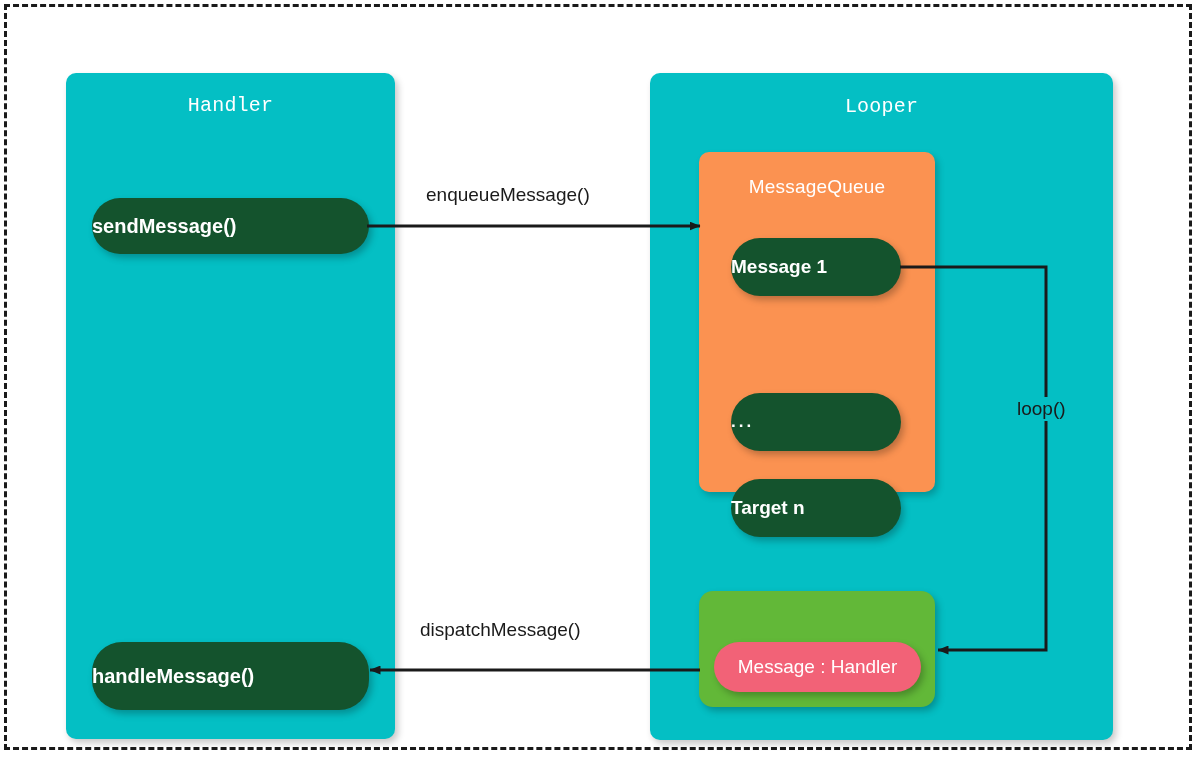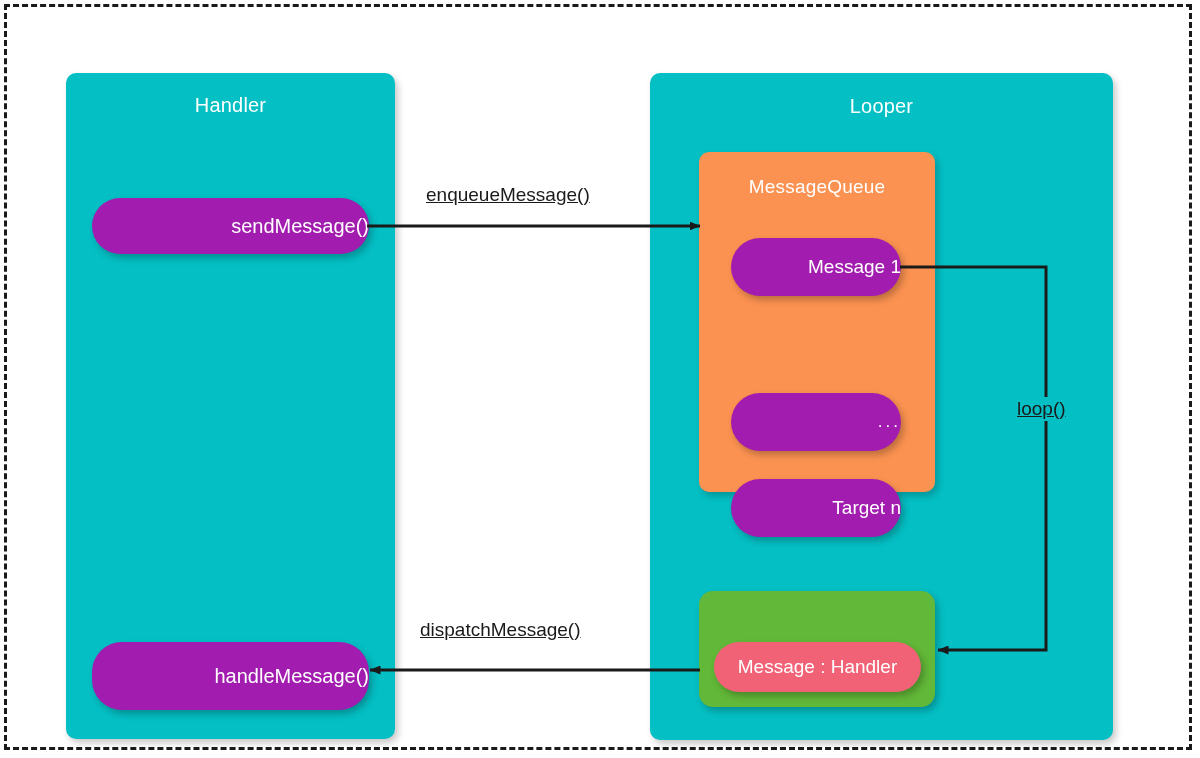--- a/index.html
+++ b/index.html
@@ -29,20 +29,21 @@
     pointer-events: none;
   }
 
   
   .panel {
     position: absolute;
     background: #04bfc4;
     border-radius: 10px;
     box-shadow: 3px 4px 7px rgba(0,0,0,0.22);
     box-sizing: border-box;
+    font-family: Liberation Mono, monospace;
   }
   .panel-title {
     position: absolute;
     left: 0;
     right: 0;
     text-align: center;
     color: #ffffff;
     font-size: 20px;
     letter-spacing: 0.2px;
     white-space: nowrap;
@@ -71,30 +72,31 @@
     top: 24px;
     text-align: center;
     color: #ffffff;
     font-size: 19px;
     white-space: nowrap;
   }
 
   
   .pill {
     position: absolute;
-    background: #a21caf;
+    background: #14532d;
     border-radius: 30px;
     box-shadow: 3px 4px 7px rgba(0,0,0,0.25);
     color: #ffffff;
     font-size: 19px;
     display: flex;
     align-items: center;
-    justify-content: flex-end;
-    box-sizing: border-box;
-    white-space: nowrap;
+    justify-content: flex-start;
+    box-sizing: border-box;
+    white-space: nowrap;
+    font-weight: bold;
   }
   .queue-pill {
     left: 32px;
     width: 170px;
     height: 58px;
   }
   #queue-pill-0 { top: 86px; }
   #queue-pill-1 { top: 161px; }
   #queue-pill-2 { top: 241px; }
   #queue-pill-3 { top: 327px; }
@@ -162,21 +164,20 @@
     top: 0;
     width: 1200px;
     height: 758px;
     pointer-events: none;
   }
   .edge-label {
     position: absolute;
     color: #1a1a1a;
     font-size: 19px;
     white-space: nowrap;
-    text-decoration: underline;
   }
   #label-enqueue   { left: 426px; top: 184px; }
   #label-dispatch  { left: 420px; top: 619px; }
   #label-loop      { left: 1013px; top: 397px; background: #04bfc4; padding: 1px 4px; }
 </style>
 </head>
 <body>
 
 <div id="canvas">
 

